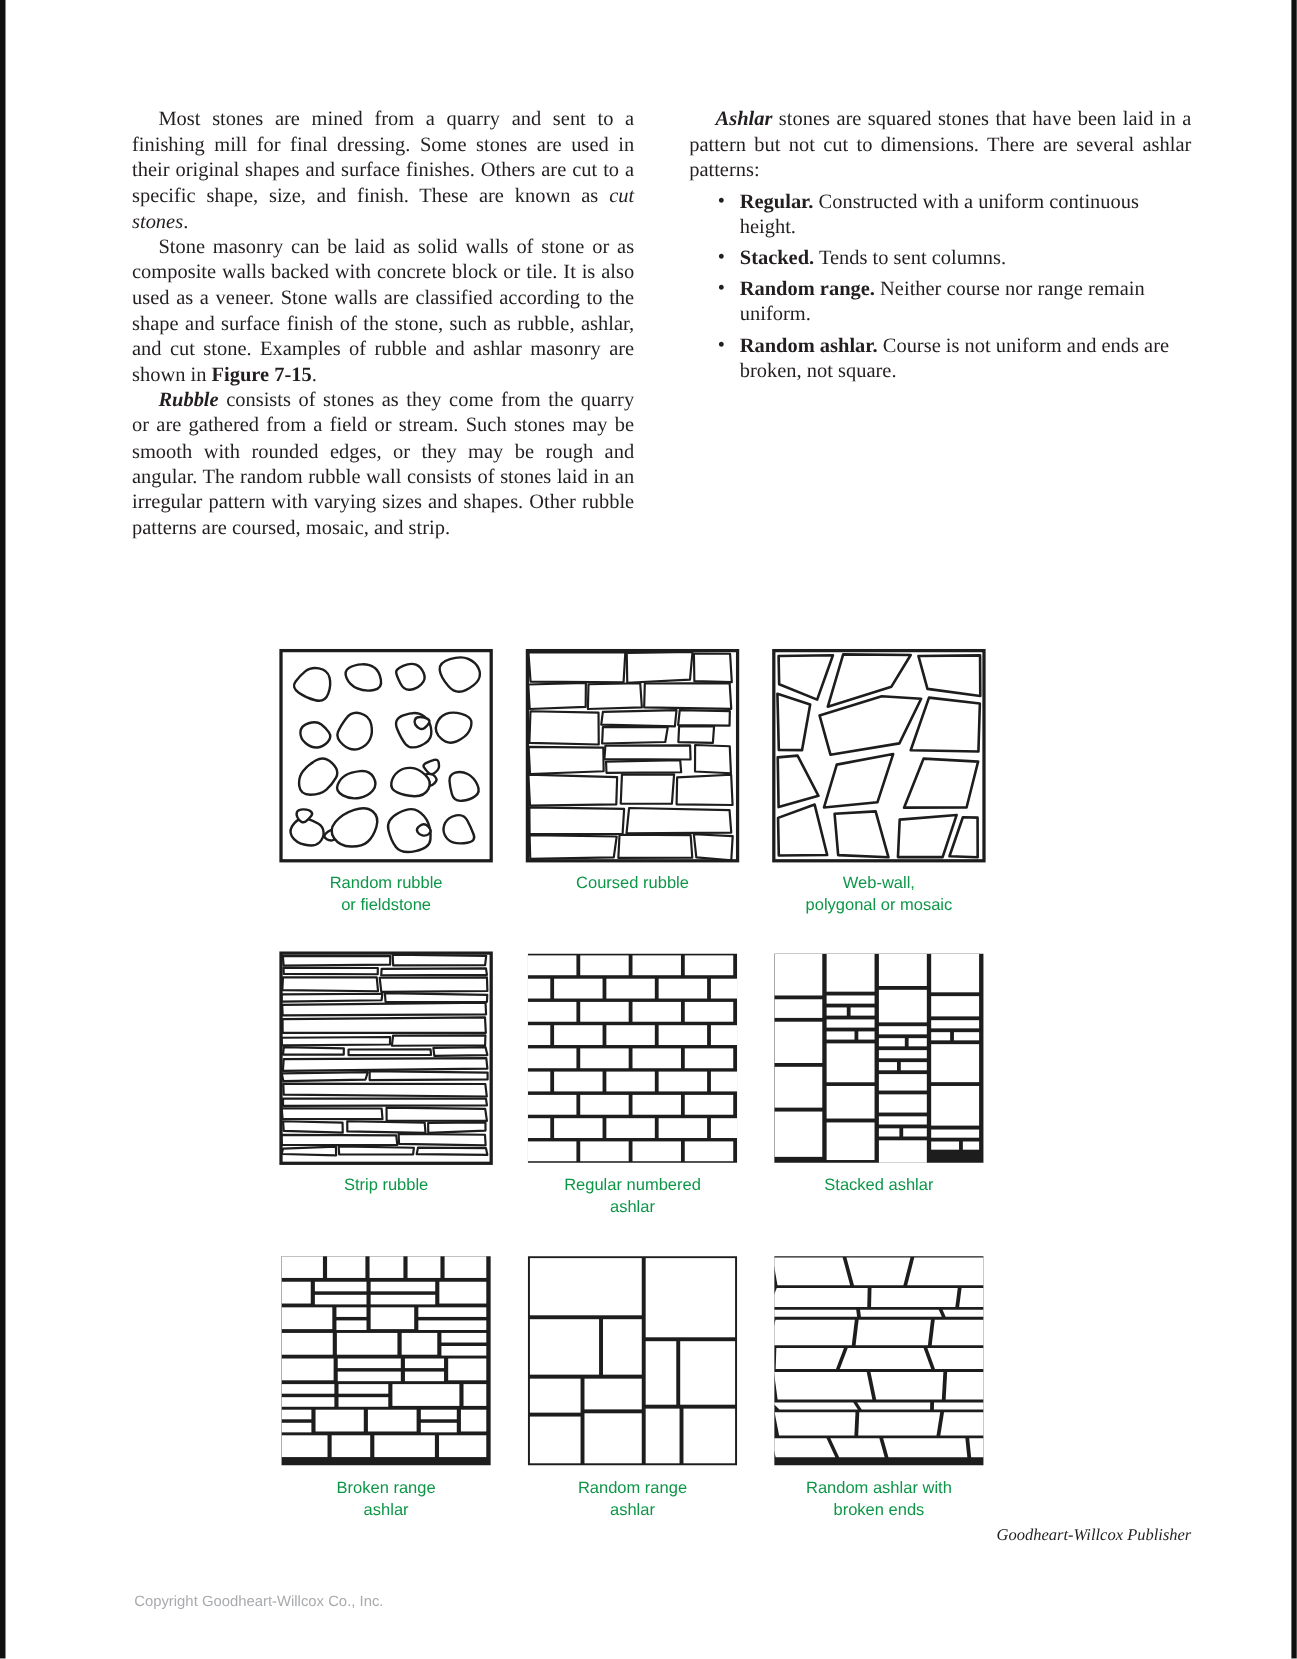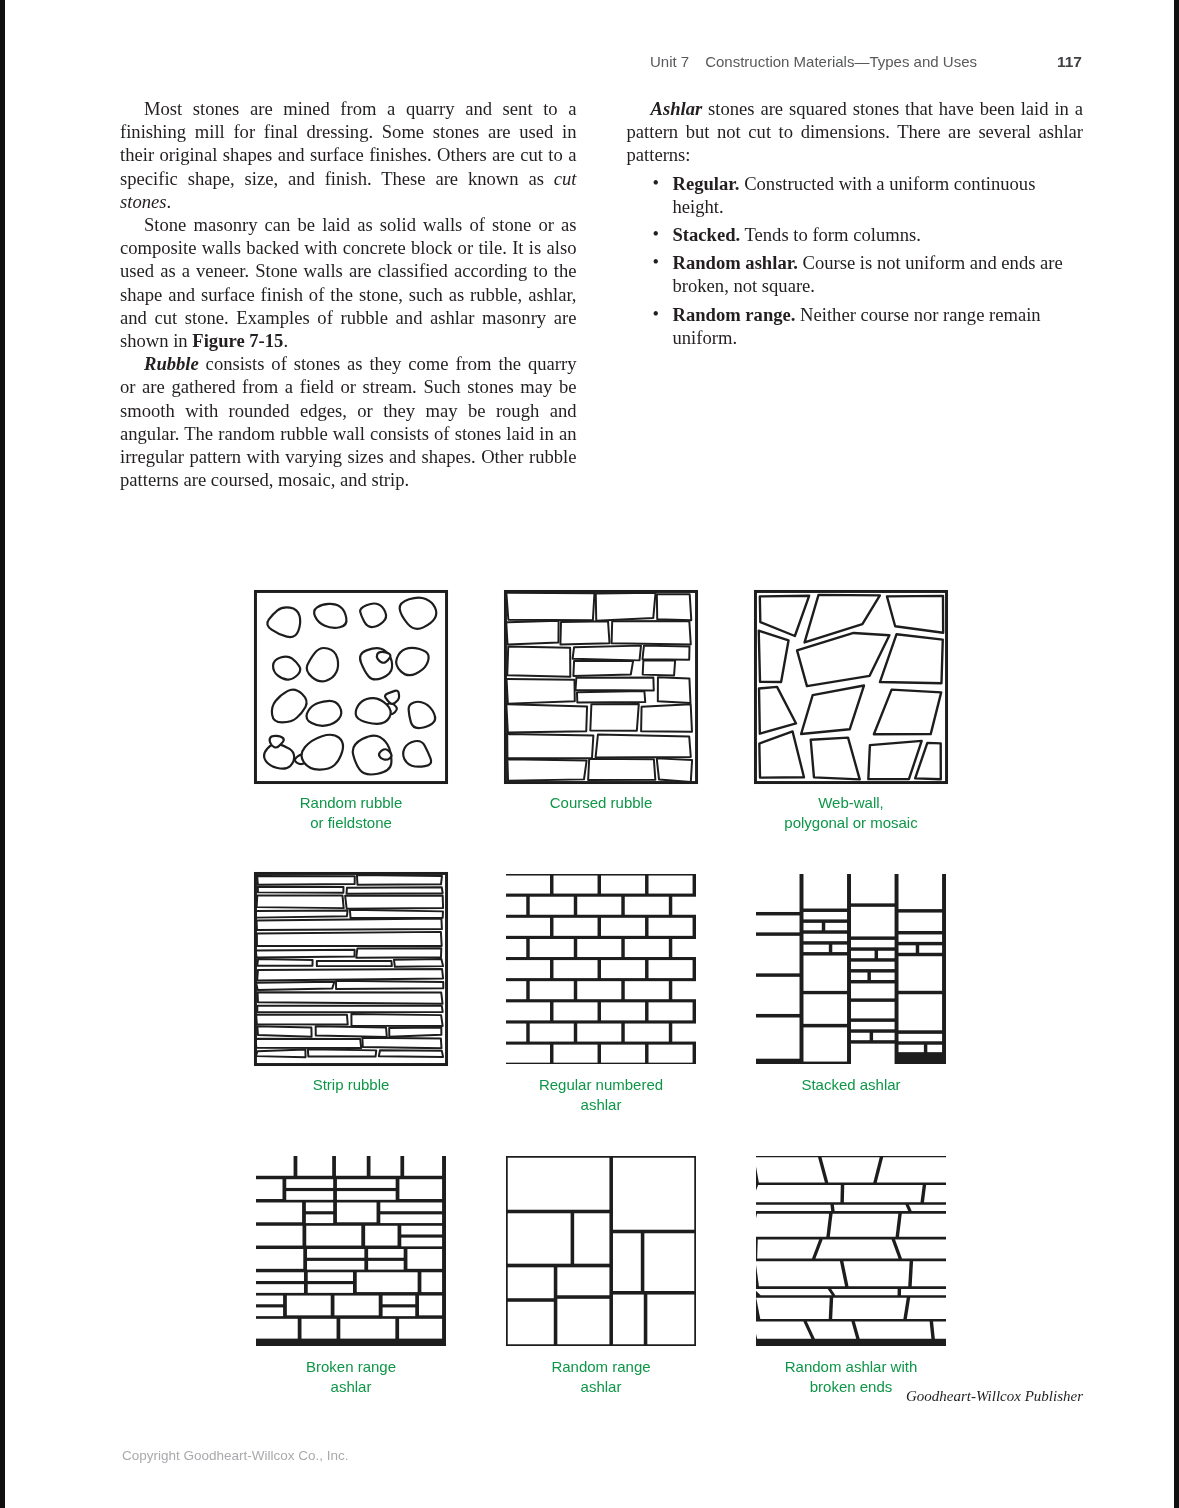--- a/index.html
+++ b/index.html
@@ -24,59 +24,55 @@
   .bi{font-weight:bold;font-style:italic;}
   .it{font-style:italic;}
   .bd{font-weight:bold;}
   ul.bullets{list-style:none;margin:4px 0 4px 0;padding:0 0 0 46px;text-align:left;}
   ul.bullets li{position:relative;margin:5px 0;}
   ul.bullets li::before{content:"\2022";position:absolute;left:-20px;top:-1px;}
   .p-after{margin-top:5px !important;}
 
   
   .fig-grid{position:absolute;left:252px;top:588px;display:grid;
-            grid-template-columns:repeat(3,198px);column-gap:52px;row-gap:33px;}
+            grid-template-columns:repeat(3,198px);column-gap:52px;row-gap:33px;gap:26px;}
   .fig-cell{width:198px;height:249px;}
   svg.tile{display:block;}
   .tile-caption{margin-top:7px;width:240px;margin-left:-21px;text-align:center;
                 font-family:"Liberation Sans",sans-serif;font-size:15px;line-height:20px;
                 color:#0e9648;white-space:pre-line;}
 
   .credit{position:absolute;right:96px;top:1388px;font-style:italic;font-size:15px;color:#1f1f1f;}
   .fig-caption{position:absolute;left:120px;top:1406px;font-family:"Liberation Sans",sans-serif;
                font-size:15.5px;color:#231f20;}
   .fig-caption .lbl{font-weight:bold;color:#8c6a45;margin-right:9px;}
   .copyright{position:absolute;left:122px;top:1448px;font-family:"Liberation Sans",sans-serif;
              font-size:13.5px;color:#a8aaad;}
 </style>
 </head>
 <body>
 
 <div class="page">
   <div class="edge-bar left"></div>
   <div class="edge-bar right"></div>
 
-  <div class="header">
-    <span><span class="unit">Unit 7</span><span>Construction Materials—Types and Uses</span></span>
-    <span class="pagenum">117</span>
-  </div>
 
   <div class="cols">
     <div class="col">
       <p><span>Most stones are mined from a quarry and sent to a finishing mill for final dressing. Some stones are used in their original shapes and surface finishes. Others are cut to a specific shape, size, and finish. These are known as </span><span class="it">cut stones</span><span>.</span></p>
       <p><span>Stone masonry can be laid as solid walls of stone or as composite walls backed with concrete block or tile. It is also used as a veneer. Stone walls are classified according to the shape and surface finish of the stone, such as rubble, ashlar, and cut stone. Examples of rubble and ashlar masonry are shown in </span><span class="bd">Figure 7-15</span><span>.</span></p>
       <p><span class="bi">Rubble</span><span> consists of stones as they come from the quarry or are gathered from a field or stream. Such stones may be smooth with rounded edges, or they may be rough and angular. The random rubble wall consists of stones laid in an irregular pattern with varying sizes and shapes. Other rubble patterns are coursed, mosaic, and strip.</span></p>
     </div>
     <div class="col">
       <p><span class="bi">Ashlar</span><span> stones are squared stones that have been laid in a pattern but not cut to dimensions. There are several ashlar patterns:</span></p>
       <ul class="bullets">
         <li><span class="bd">Regular.</span><span> Constructed with a uniform continuous height.</span></li>
-        <li><span class="bd">Stacked.</span><span> Tends to form columns.</span></li>
+        <li><span class="bd">Stacked.</span><span> Tends to sent columns.</span></li>
+        <li><span class="bd">Random range.</span><span> Neither course nor range remain uniform.</span></li>
         <li><span class="bd">Random ashlar.</span><span> Course is not uniform and ends are broken, not square.</span></li>
-        <li><span class="bd">Random range.</span><span> Neither course nor range remain uniform.</span></li>
       </ul>
     </div>
   </div>
 
   <div class="fig-grid">
     <div class="fig-cell">
       <svg class="tile" width="198" height="198" viewBox="0 0 200 200">
           <defs>
             <clipPath id="cp0">
               <rect x="4" y="4" width="192" height="192"></rect>

